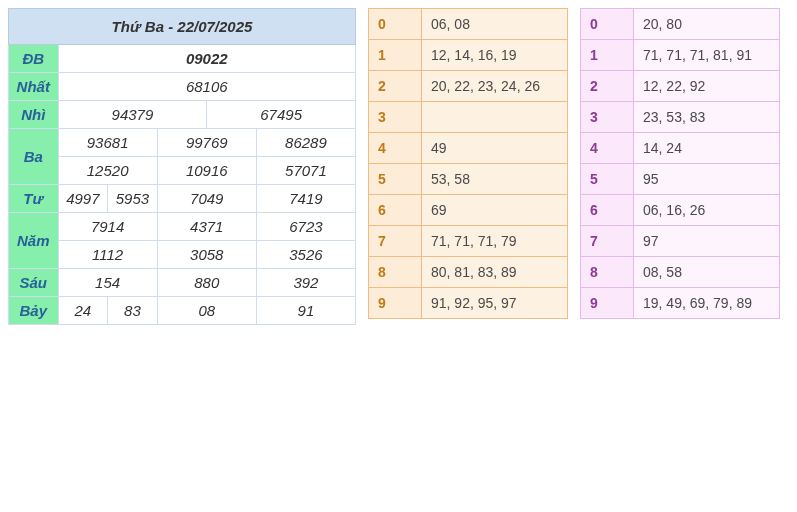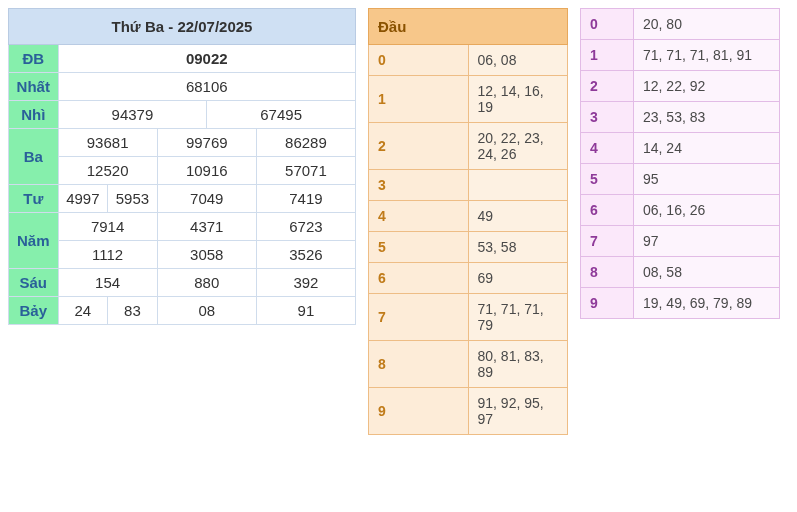--- a/index.html
+++ b/index.html
@@ -29,20 +29,21 @@
     background: #ffffff;
     table-layout: fixed;
   }
   .main-table td {
     border: 1px solid #cfdcec;
     text-align: center;
     vertical-align: middle;
     color: #333333;
     font-size: 15px;
     padding: 5px 2px;
+    font-style: italic;
   }
   .main-table td.label {
     color: #2a6099;
     font-weight: bold;
     font-size: 15px;
     background: #86efac;
     width: 62px;
   }
   .title-cell {
     background: #cfe0f3;
@@ -201,23 +202,20 @@
         <td class="num">83</td>
         <td class="num" colspan="2">08</td>
         <td class="num" colspan="2">91</td>
       </tr>
     </tbody>
   </table>
 
   <table class="side-table dau">
     <tbody>
       <tr>
-        <td class="hdr" colspan="2">Đầu</td>
-      </tr>
-      <tr>
         <td class="key">0</td>
         <td class="vals">06, 08</td>
       </tr>
       <tr>
         <td class="key">1</td>
         <td class="vals">12, 14, 16, 19</td>
       </tr>
       <tr>
         <td class="key">2</td>
         <td class="vals">20, 22, 23, 24, 26</td>

